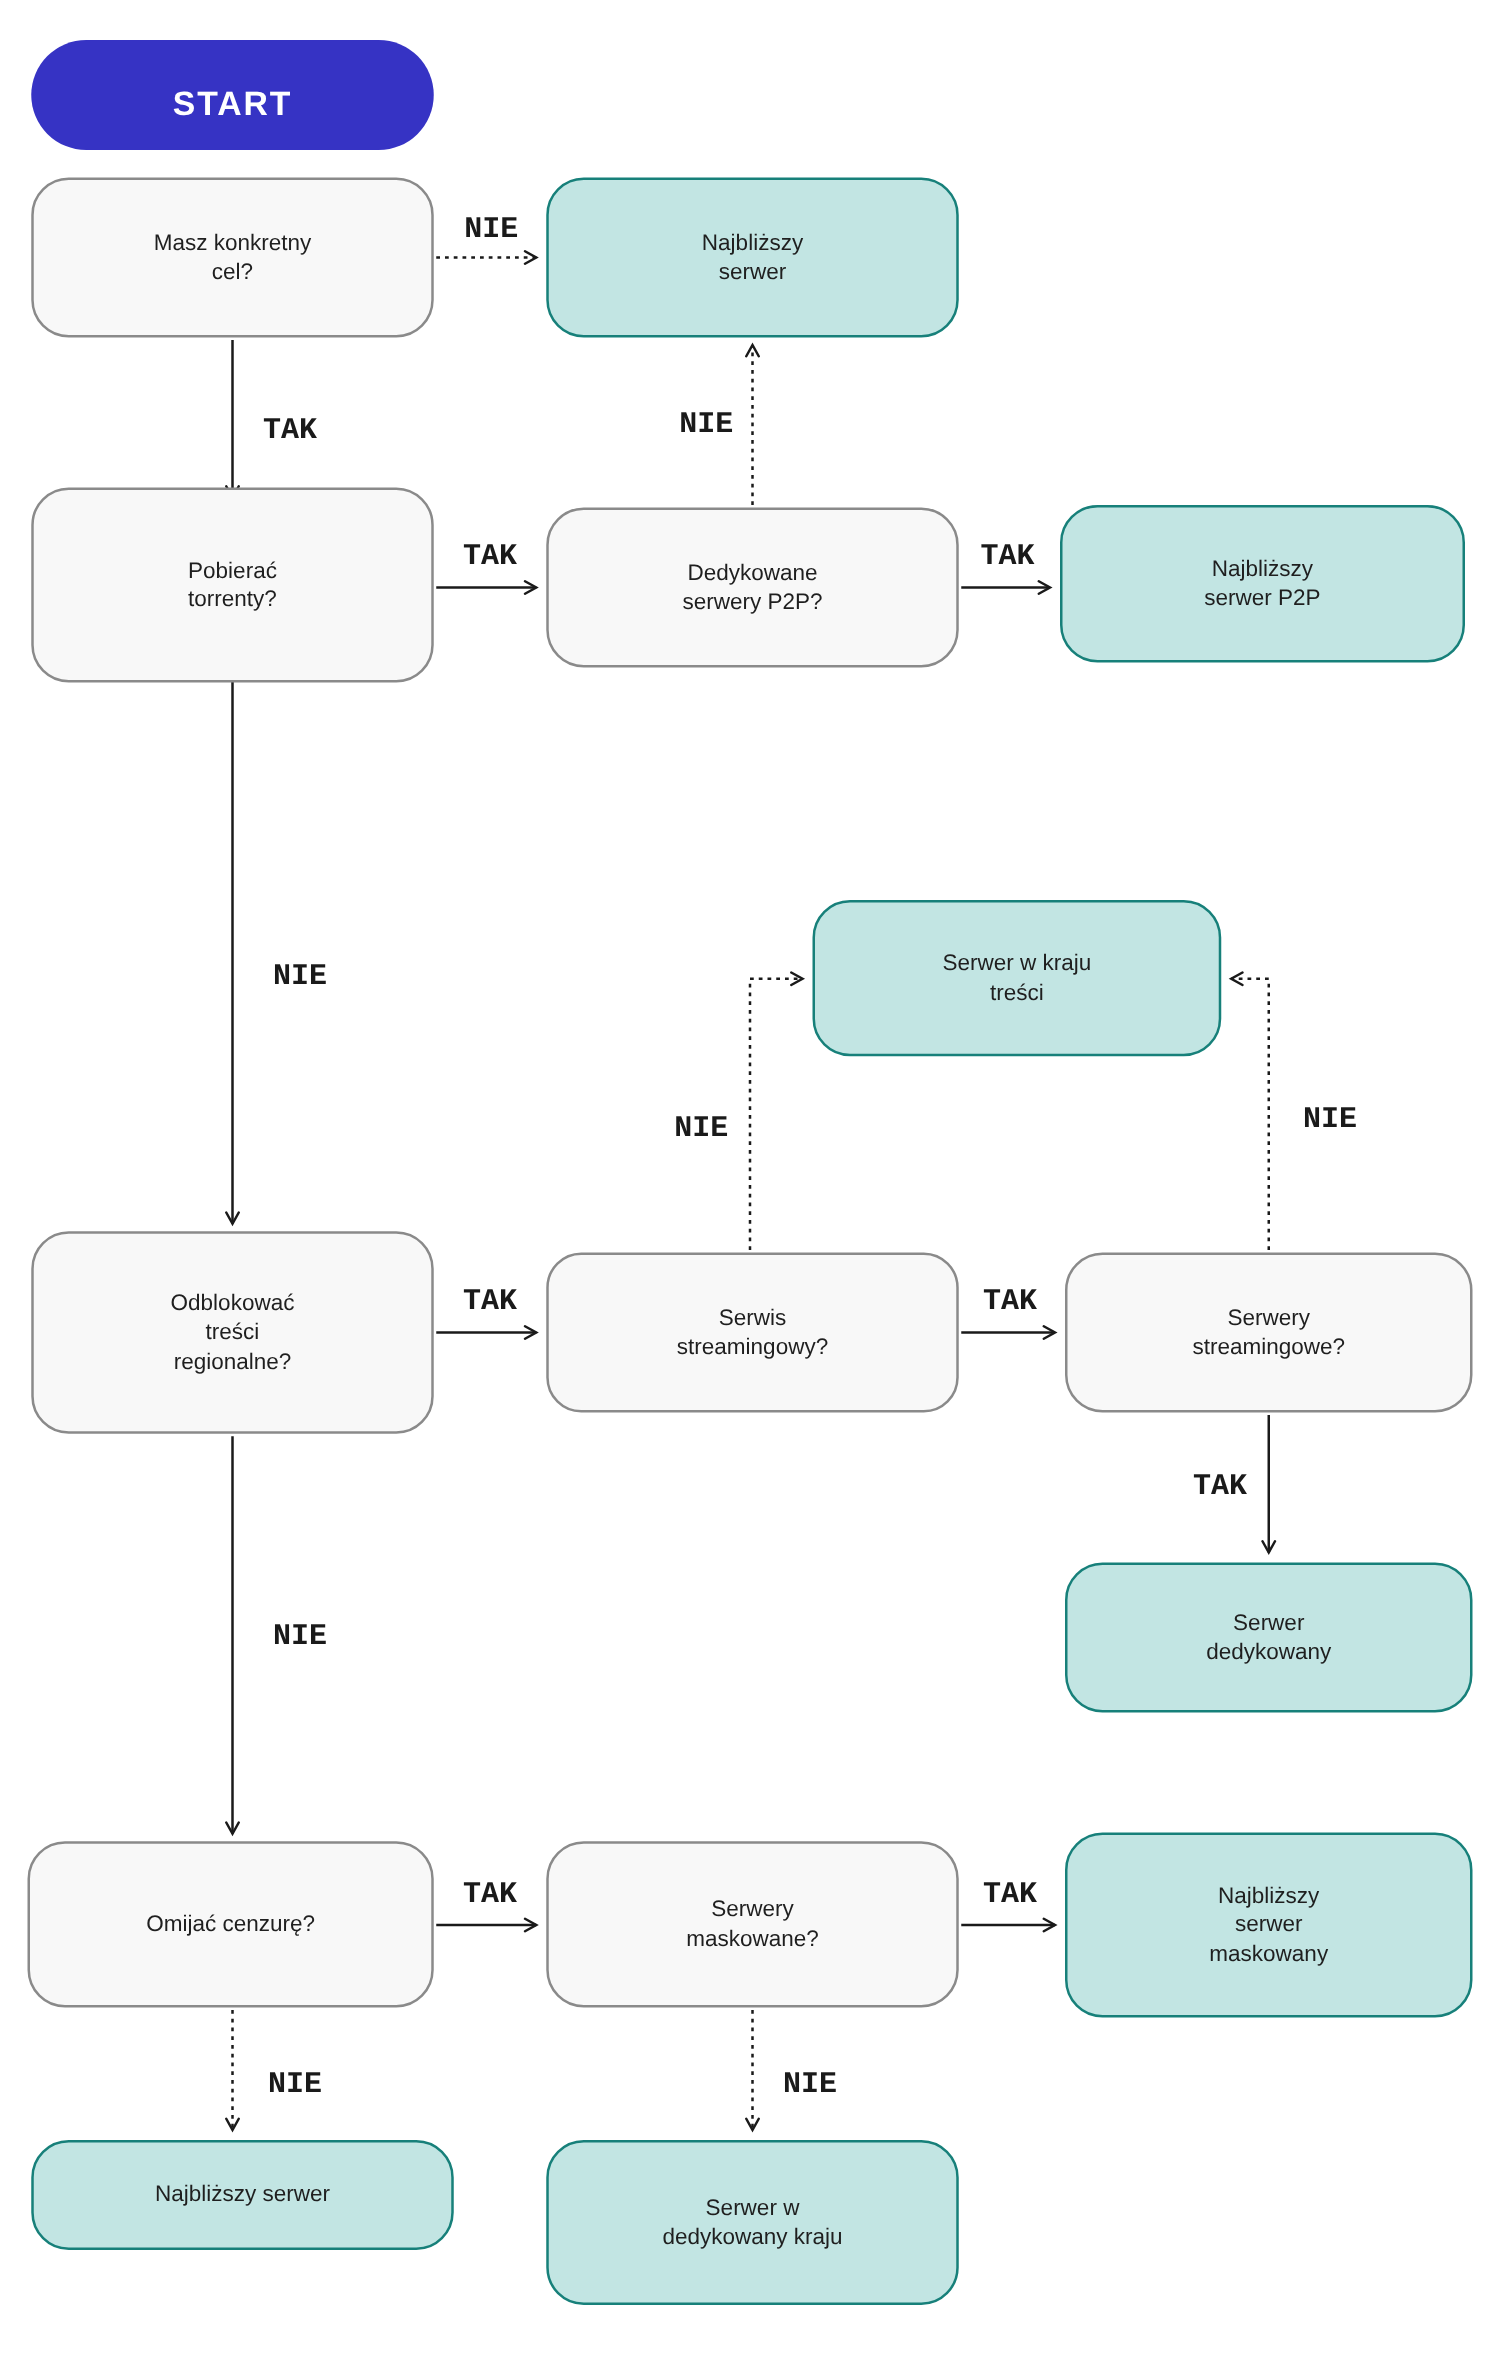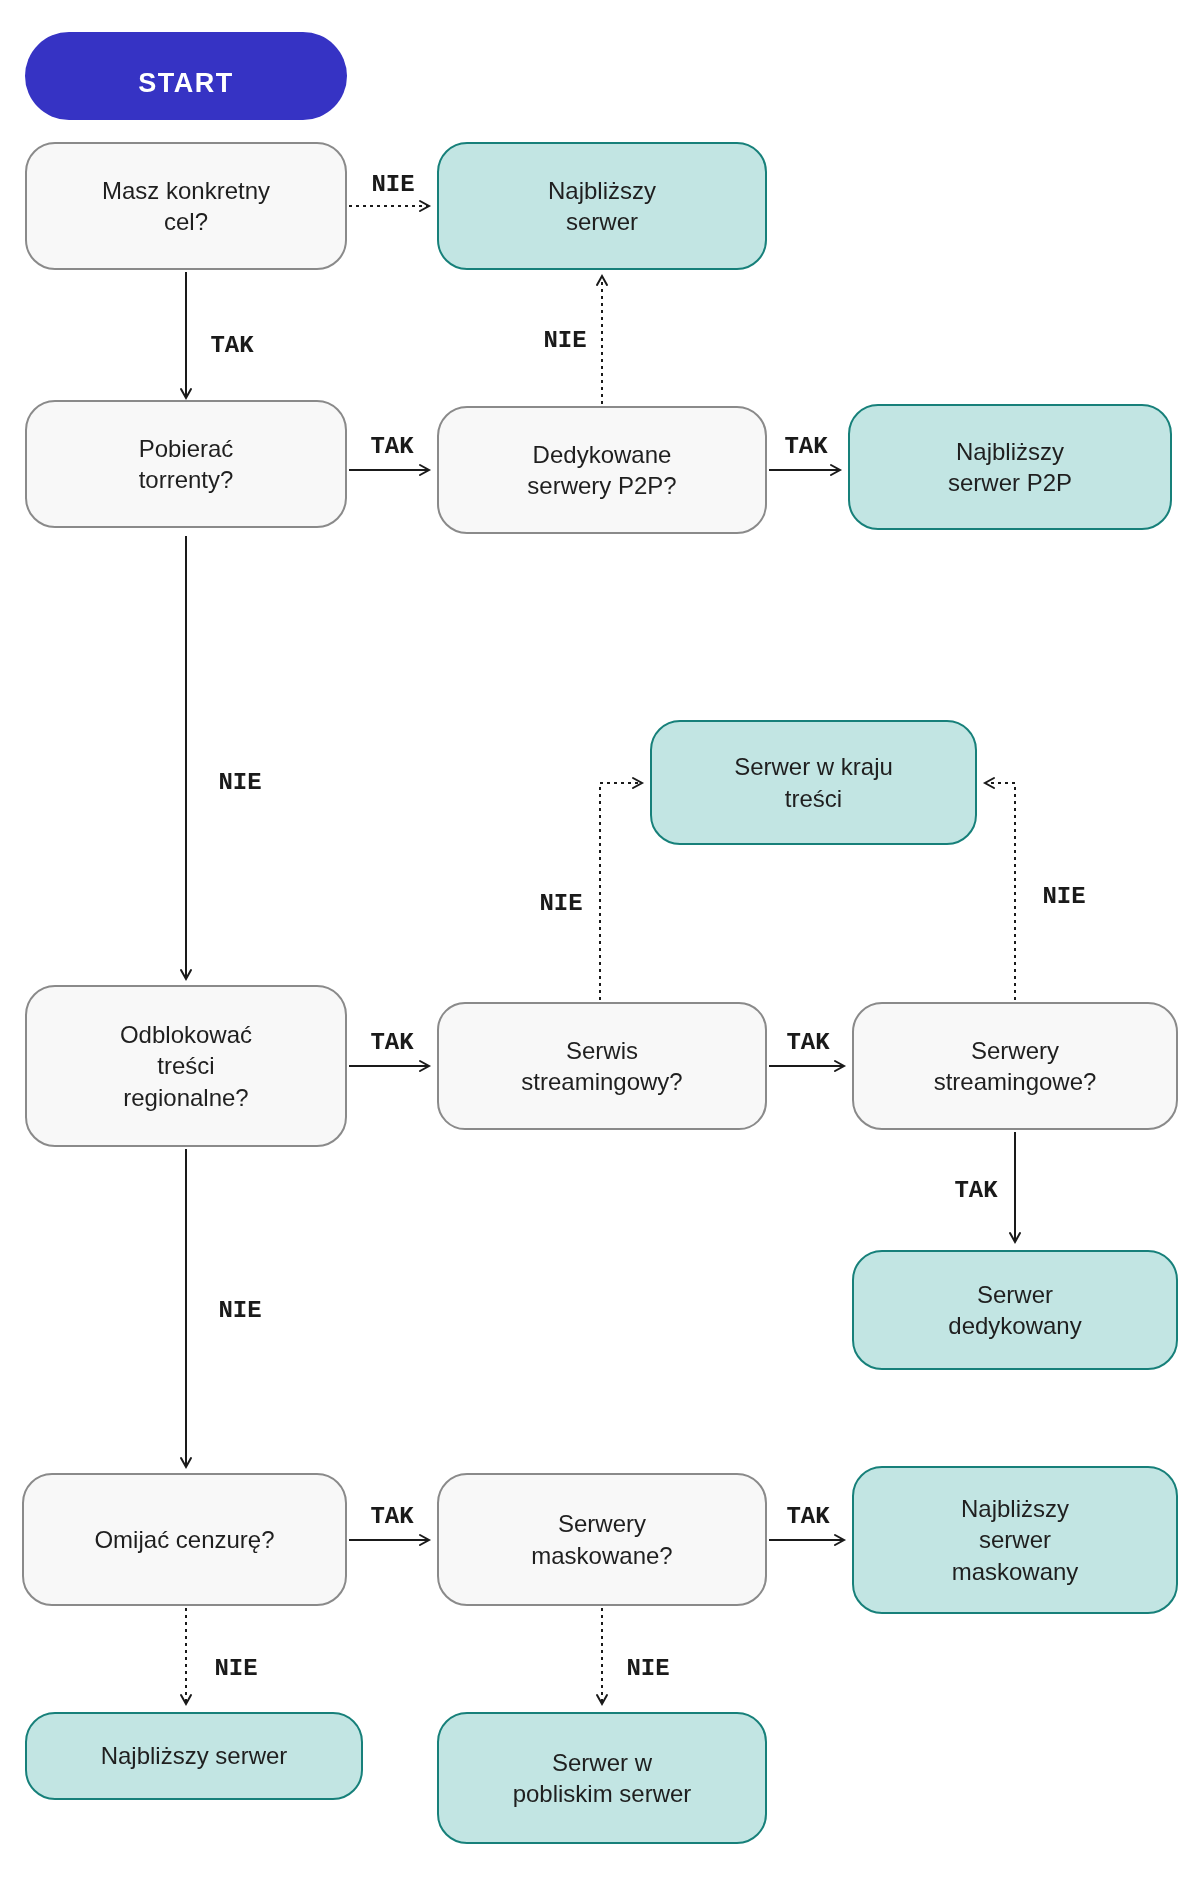--- a/index.html
+++ b/index.html
@@ -29,21 +29,21 @@
     border:2px solid var(--r-border,#17807a);
     color:var(--text-color,#1f1f1f);
   }
   .node.start{
     background:var(--s-fill,#3633c4);
     color:var(--s-text,#ffffff);
     border:none;border-radius:44px;
   }
   .node-label{
     white-space:pre-line;
-    font-size:24px;line-height:1.3;
+    font-size:18px;line-height:1.3;
     padding:0 10px;
   }
   .node.start .node-label{
     font-size:27px;font-weight:700;letter-spacing:1.5px;margin-top:16px;
   }
   .edge-label{
     position:absolute;
     transform:translate(-50%,-50%);
     font-size:24px;font-weight:700;
     color:var(--edge-color,#1a1a1a);
@@ -85,21 +85,21 @@
         <span class="node-label">START</span>
       </div>
       <div class="node question" style="left: 25px; top: 142px; width: 322px; height: 128px;">
         <span class="node-label">Masz konkretny
 cel?</span>
       </div>
       <div class="node result" style="left: 437px; top: 142px; width: 330px; height: 128px;">
         <span class="node-label">Najbliższy
 serwer</span>
       </div>
-      <div class="node question" style="left: 25px; top: 400px; width: 322px; height: 128px;">
+      <div class="node question" style="left: 25px; top: 390px; width: 322px; height: 156px;">
         <span class="node-label">Pobierać
 torrenty?</span>
       </div>
       <div class="node question" style="left: 437px; top: 406px; width: 330px; height: 128px;">
         <span class="node-label">Dedykowane
 serwery P2P?</span>
       </div>
       <div class="node result" style="left: 848px; top: 404px; width: 324px; height: 126px;">
         <span class="node-label">Najbliższy
 serwer P2P</span>
@@ -135,21 +135,21 @@
       <div class="node result" style="left: 852px; top: 1466px; width: 326px; height: 148px;">
         <span class="node-label">Najbliższy
 serwer
 maskowany</span>
       </div>
       <div class="node result" style="left: 25px; top: 1712px; width: 338px; height: 88px;">
         <span class="node-label">Najbliższy serwer</span>
       </div>
       <div class="node result" style="left: 437px; top: 1712px; width: 330px; height: 132px;">
         <span class="node-label">Serwer w
-pobliskim serwer</span>
+dedykowany kraju</span>
       </div>
     </div>
   <div id="labels">
       <div class="edge-label" style="left: 393px; top: 184px;">NIE</div>
       <div class="edge-label" style="left: 232px; top: 345px;">TAK</div>
       <div class="edge-label" style="left: 392px; top: 446px;">TAK</div>
       <div class="edge-label" style="left: 806px; top: 446px;">TAK</div>
       <div class="edge-label" style="left: 565px; top: 340px;">NIE</div>
       <div class="edge-label" style="left: 240px; top: 782px;">NIE</div>
       <div class="edge-label" style="left: 392px; top: 1042px;">TAK</div>

